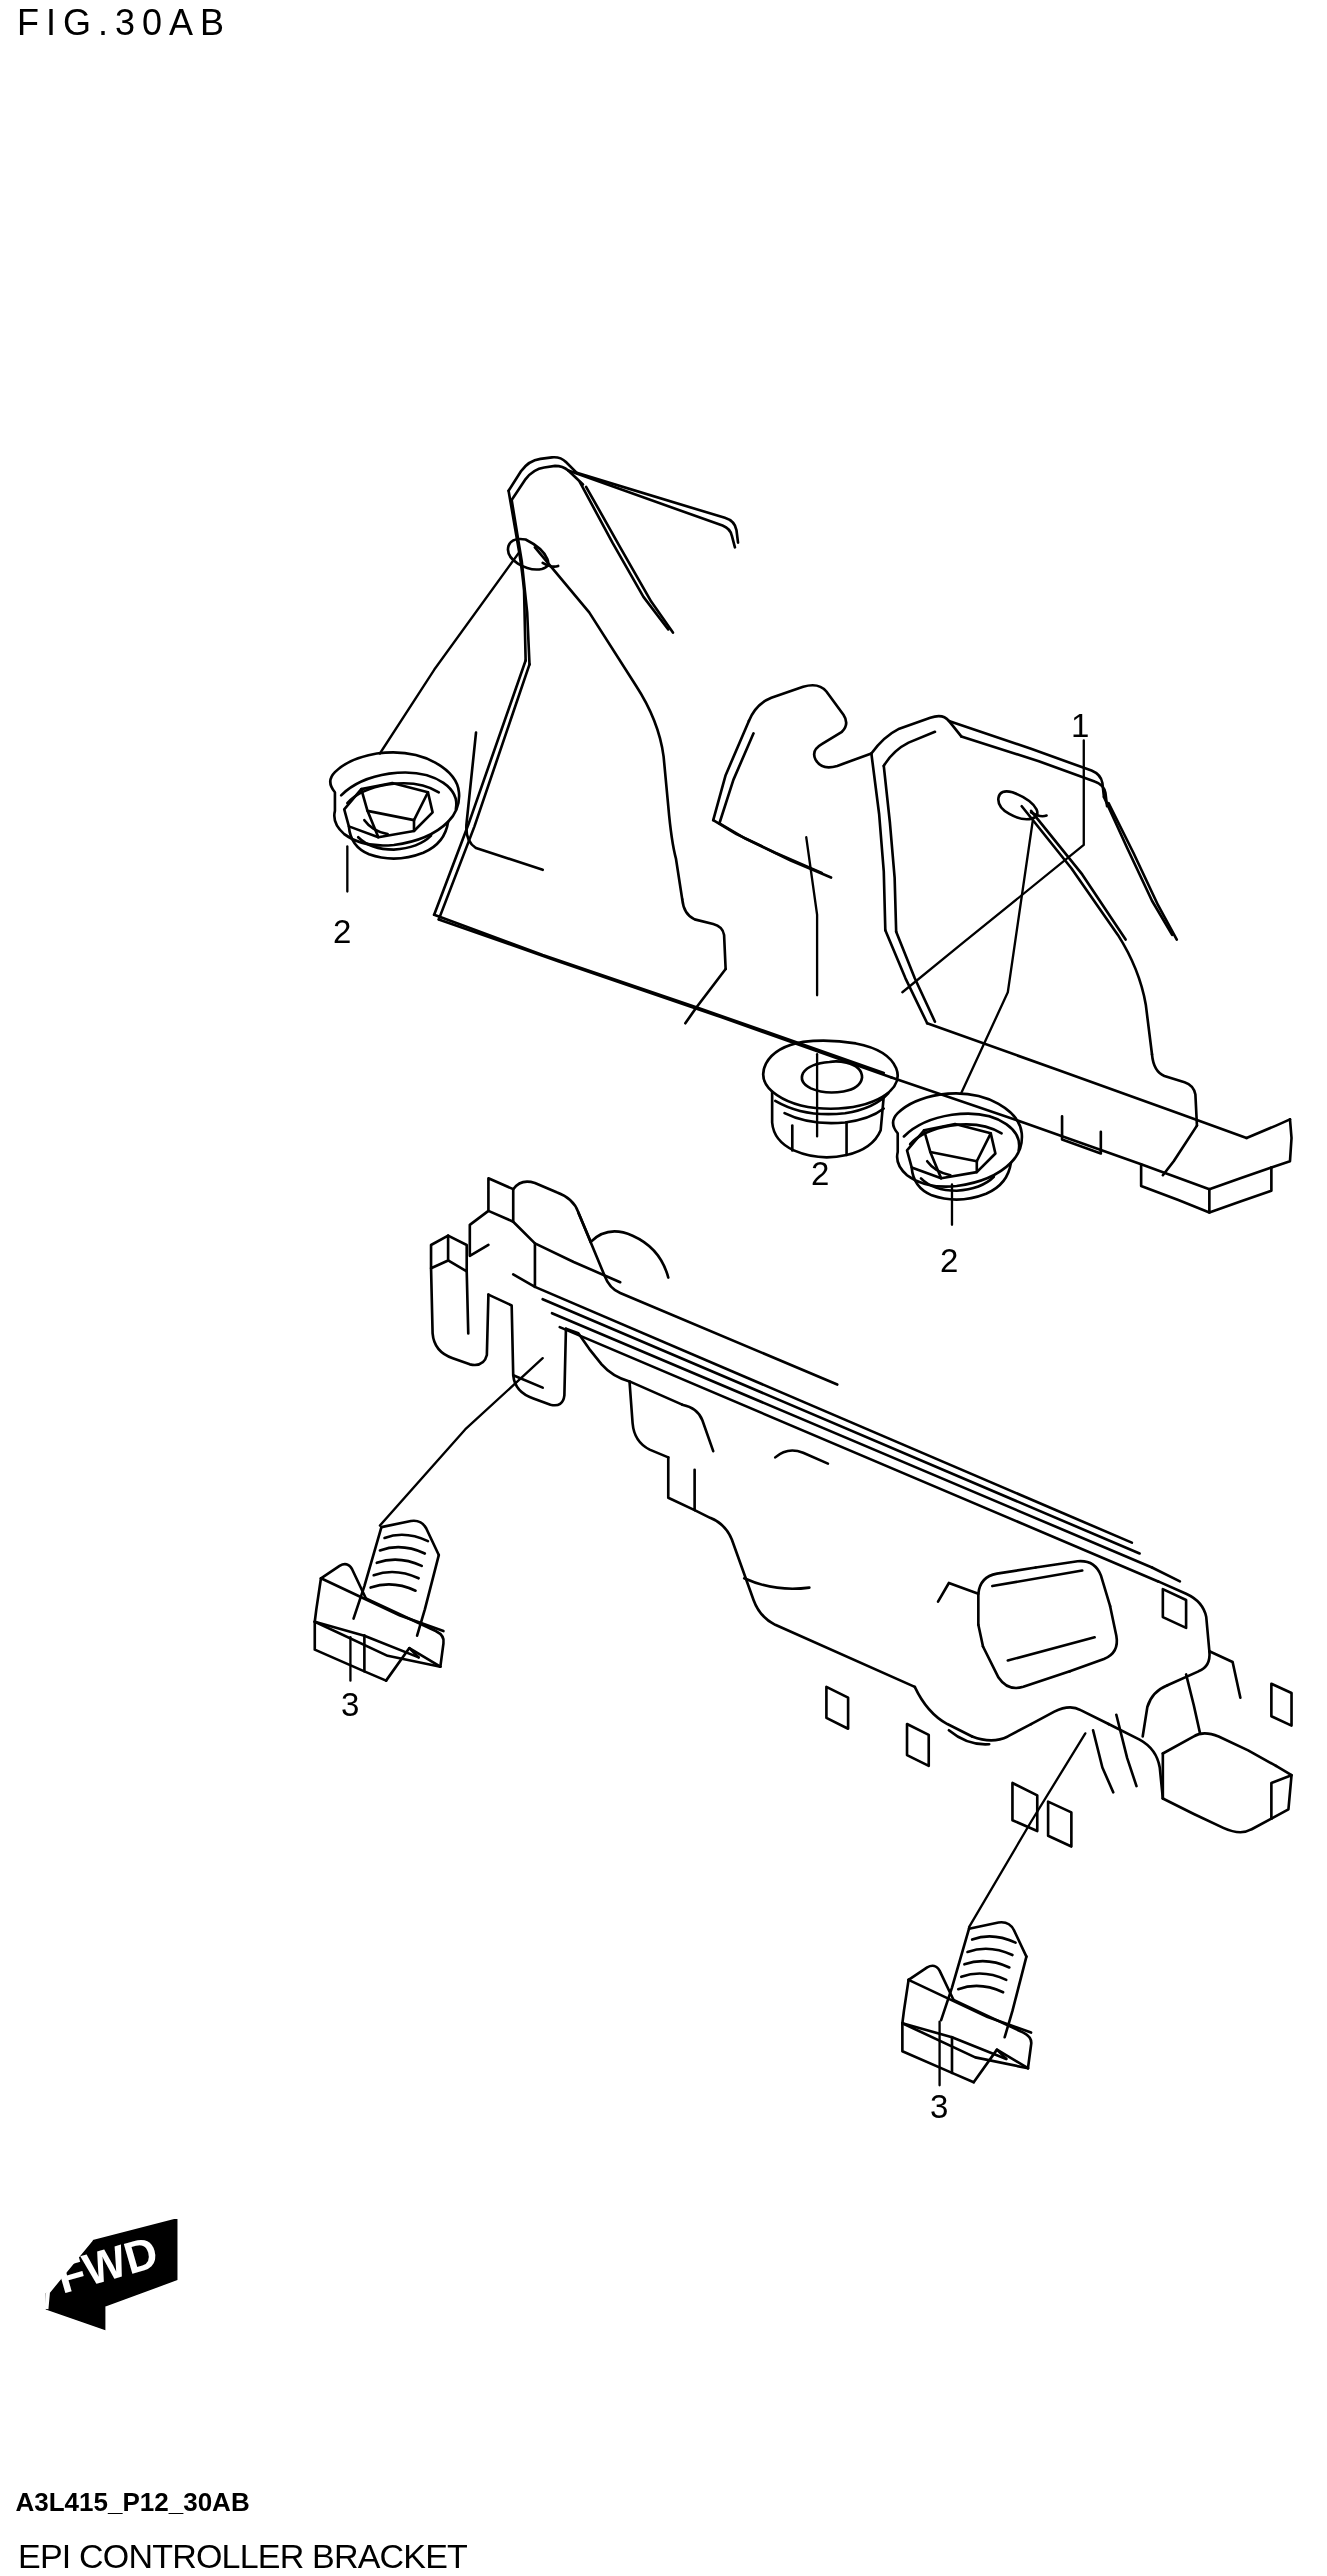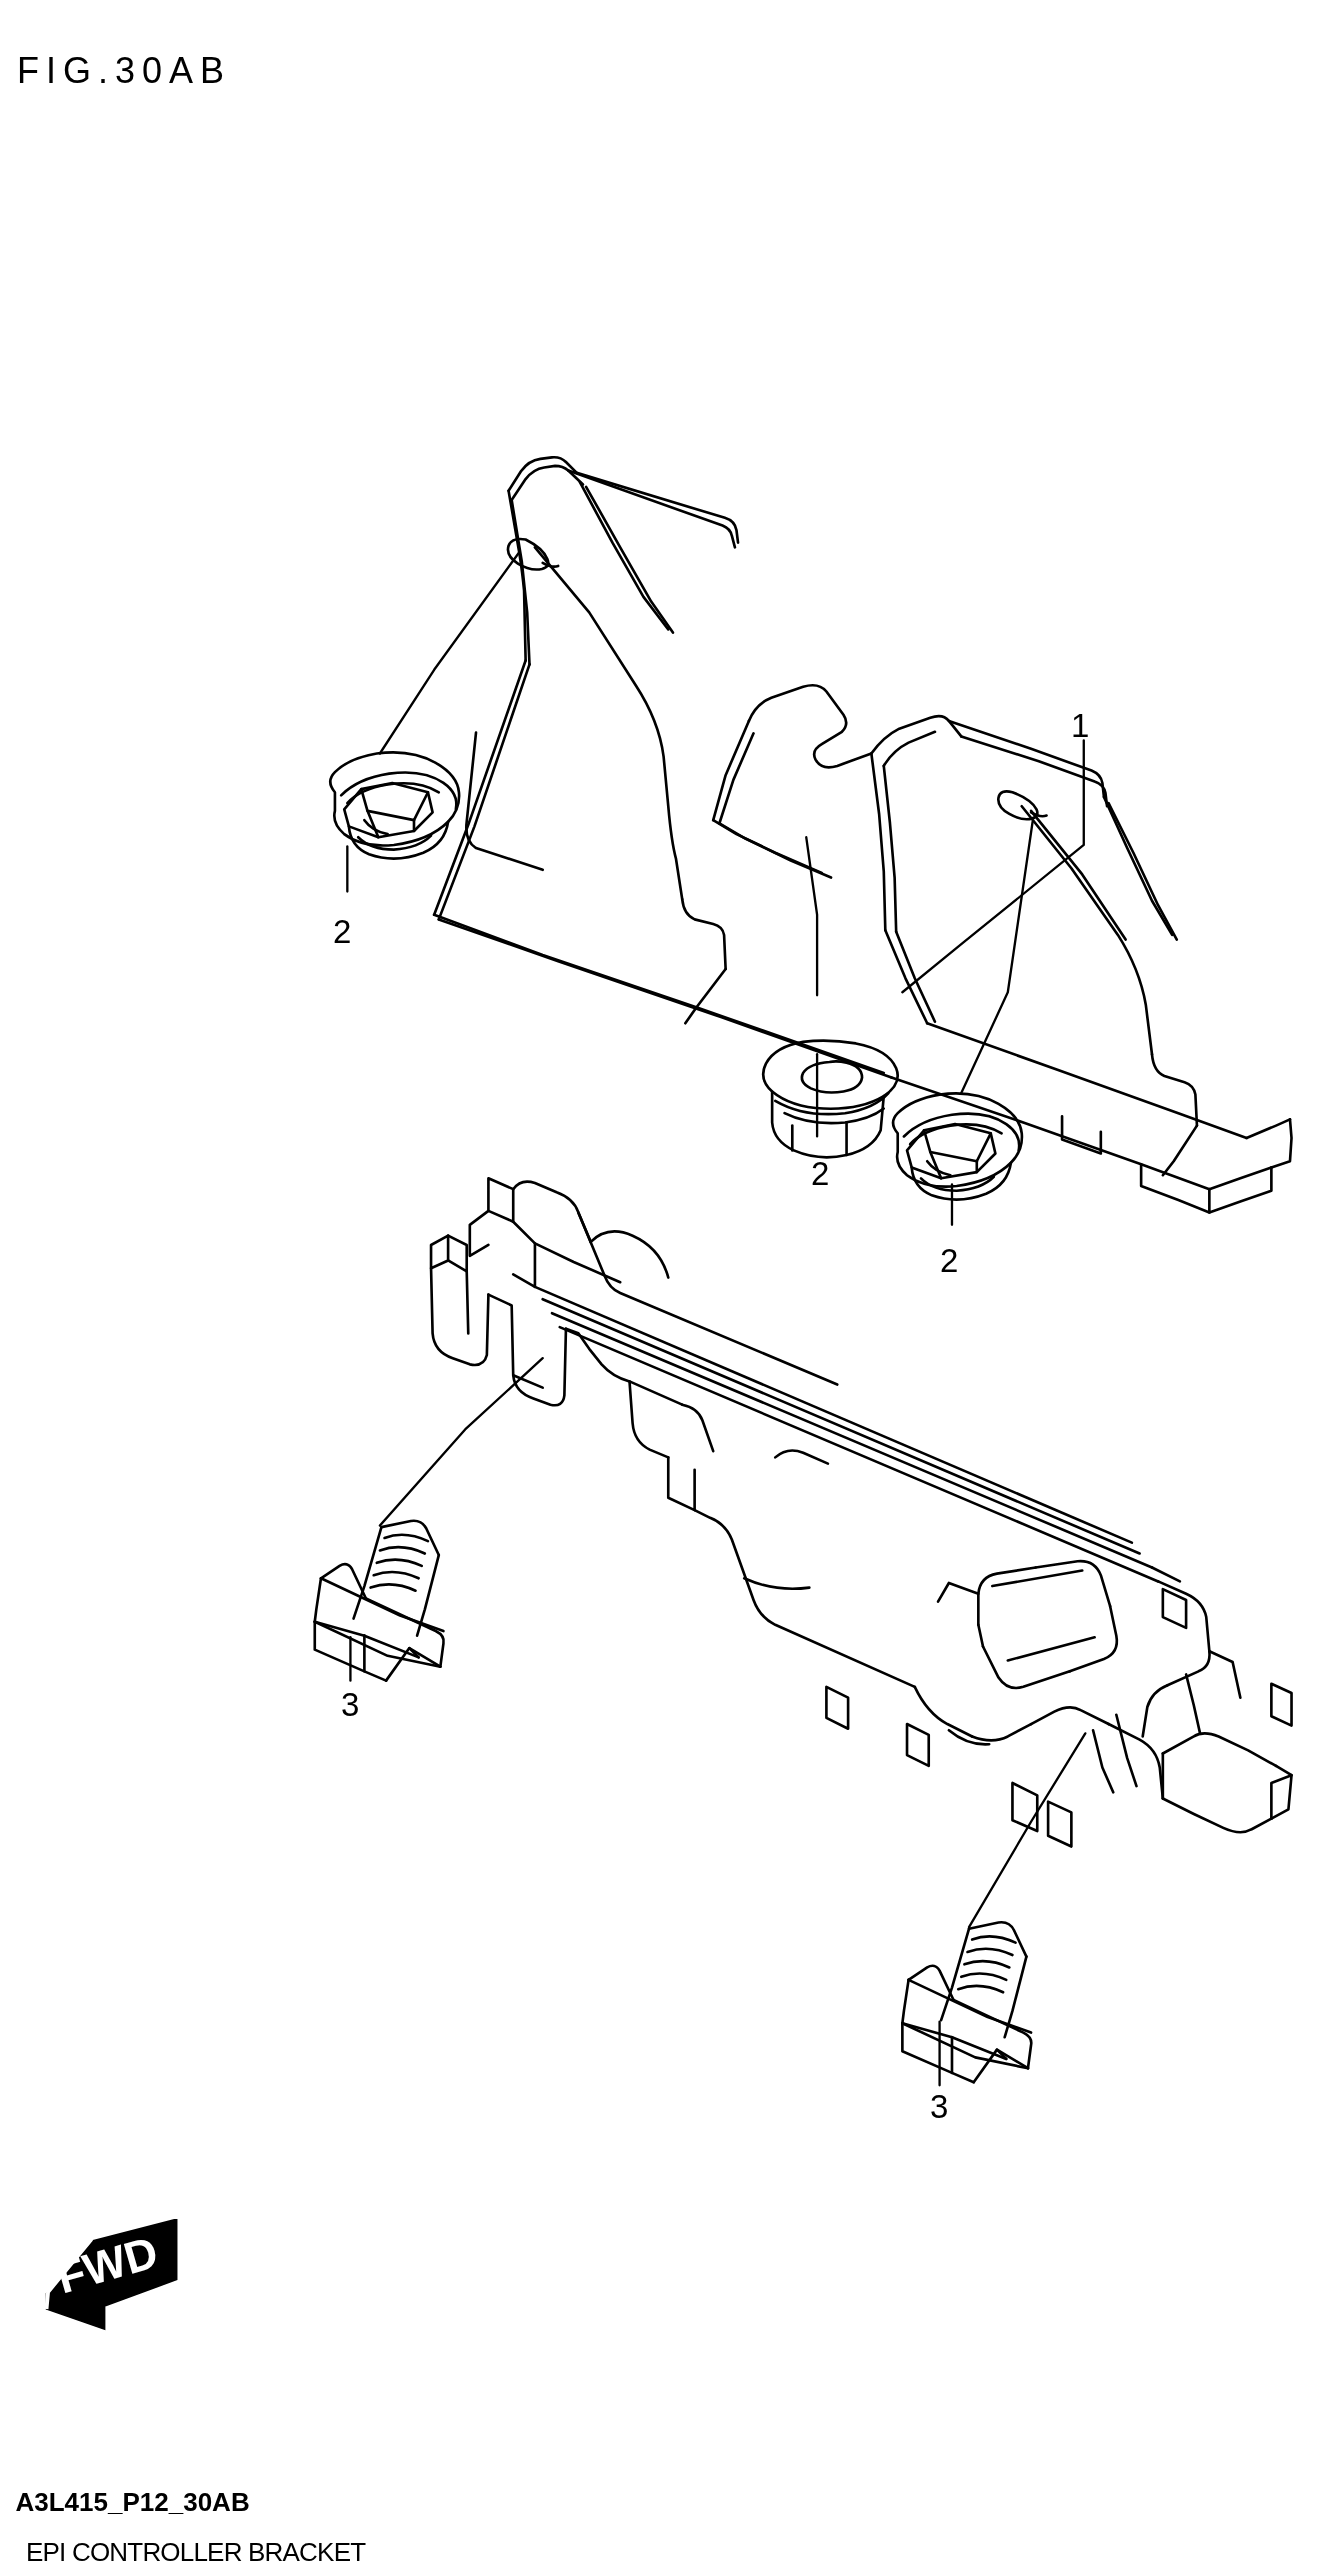--- a/index.html
+++ b/index.html
@@ -25,36 +25,35 @@
   .fig-title {
     position: absolute;
     left: 17px;
     top: 4.7px;
     font-size: 36px;
     letter-spacing: 7px;
     font-weight: 400;
     line-height: 1;
     white-space: nowrap;
     color: #000;
-    margin-top: 48px;
   }
   .footer-code {
     position: absolute;
     left: 15.5px;
     top: 2487px;
     font-size: 26px;
     letter-spacing: 0px;
     white-space: nowrap;
     font-weight: bold;
   }
   .footer-name {
     position: absolute;
-    left: 26px;
+    left: 18px;
     top: 2537px;
-    font-size: 26px;
+    font-size: 34px;
     letter-spacing: -0.8px;
     white-space: nowrap;
   }
   .diagram-svg {
     position: absolute;
     left: 0;
     top: 0;
     width: 1328px;
     height: 2576px;
   }

